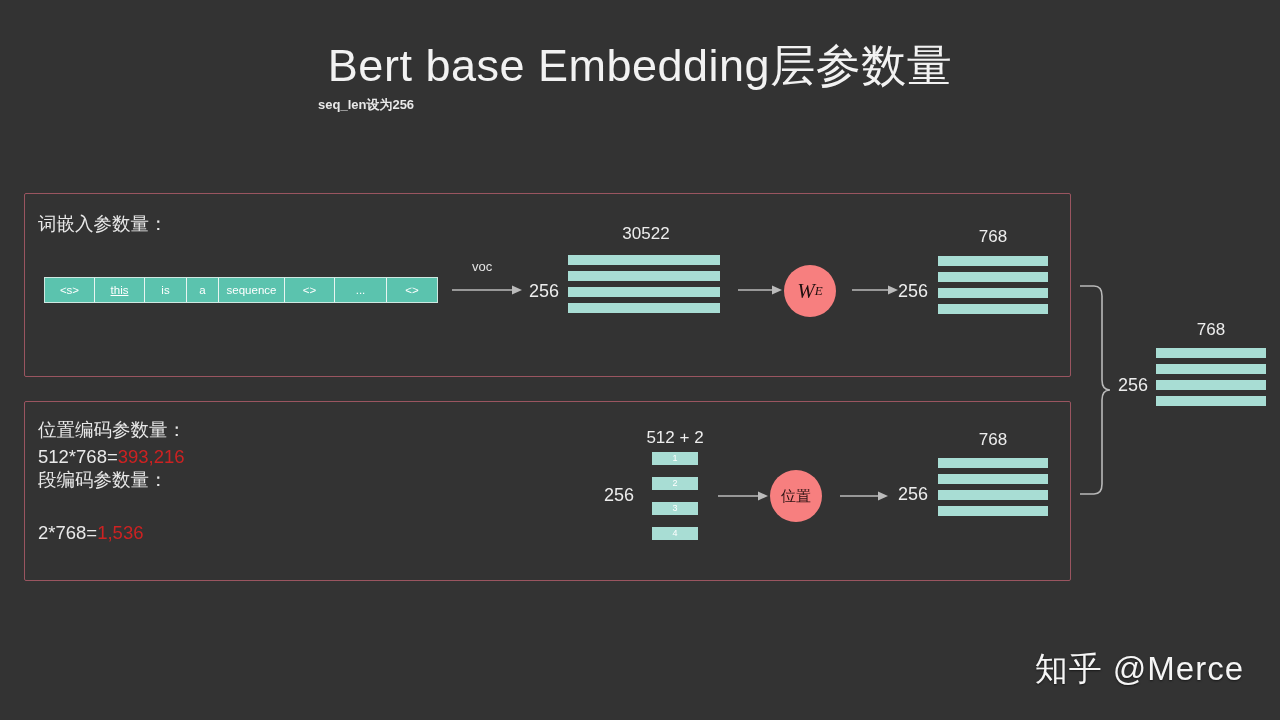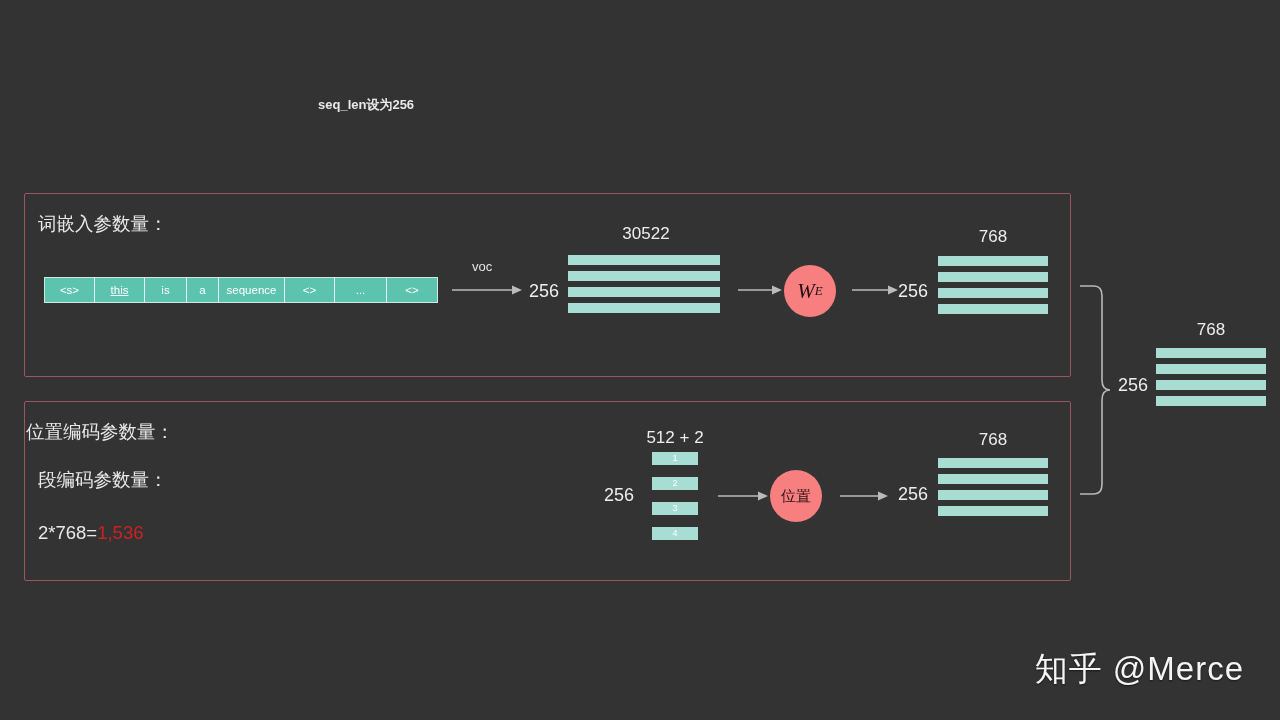--- a/index.html
+++ b/index.html
@@ -91,20 +91,21 @@
     text-shadow: 0 1px 2px rgba(0,0,0,.55);
     white-space: nowrap;
   }
   svg { display: block; overflow: visible; }
 </style>
 </head>
 <body>
 
 <div id="stage">
 
+  <div class="abs title">Bert base Embedding层参数量</div>
   <div class="abs subtitle">seq_len设为256</div>
 
   <div class="abs panel" id="panel-word"></div>
 
   <div class="abs panel-head" style="left:38px; top:211px;">词嵌入参数量：</div>
 
   <div class="abs tokens" style="left:44px; top:277px; width:394px;">
     <div class="token" style="width:50px;">&lt;s&gt;</div>
     <div class="token" style="width:50px;text-decoration:underline;">this</div>
     <div class="token" style="width:42px;">is</div>
@@ -149,21 +150,22 @@
   <div class="abs barlabel" style="left:938px; top:227px; width:110px;">768</div>
   <div class="abs bars" style="left:938px; top:256px; width:110px;">
     <div class="bar" style="width:110px;height:10px;margin-bottom:6px;"></div>
     <div class="bar" style="width:110px;height:10px;margin-bottom:6px;"></div>
     <div class="bar" style="width:110px;height:10px;margin-bottom:6px;"></div>
     <div class="bar" style="width:110px;height:10px;"></div>
   </div>
 
   <div class="abs panel" id="panel-pos"></div>
 
-  <div class="abs panel-head" style="left:26px; top:419px;">位置编码参数量：</div>
+  <div class="abs panel-head" style="left:38px; top:419px;font-family:Liberation Mono, monospace;">位置编码参数量：</div>
+  <div class="abs panel-formula" style="left:38px; top:444px;"><span>512*768=</span><span class="redval">393,216</span></div>
 
   <div class="abs panel-head" style="left:38px; top:467px;">段编码参数量：</div>
   <div class="abs panel-formula" style="left:38px; top:520px;"><span>2*768=</span><span class="redval">1,536</span></div>
 
   <div class="abs dimlabel" style="left:604px; top:485px;">256</div>
 
   <div class="abs barlabel" style="left:624px; top:428px; width:102px;">512 + 2</div>
   <div class="abs" style="left:652px; top:452px; width:46px;">
     <div class="numbar" style="height:13px;margin-bottom:12px;">1</div>
     <div class="numbar" style="height:13px;margin-bottom:12px;">2</div>

